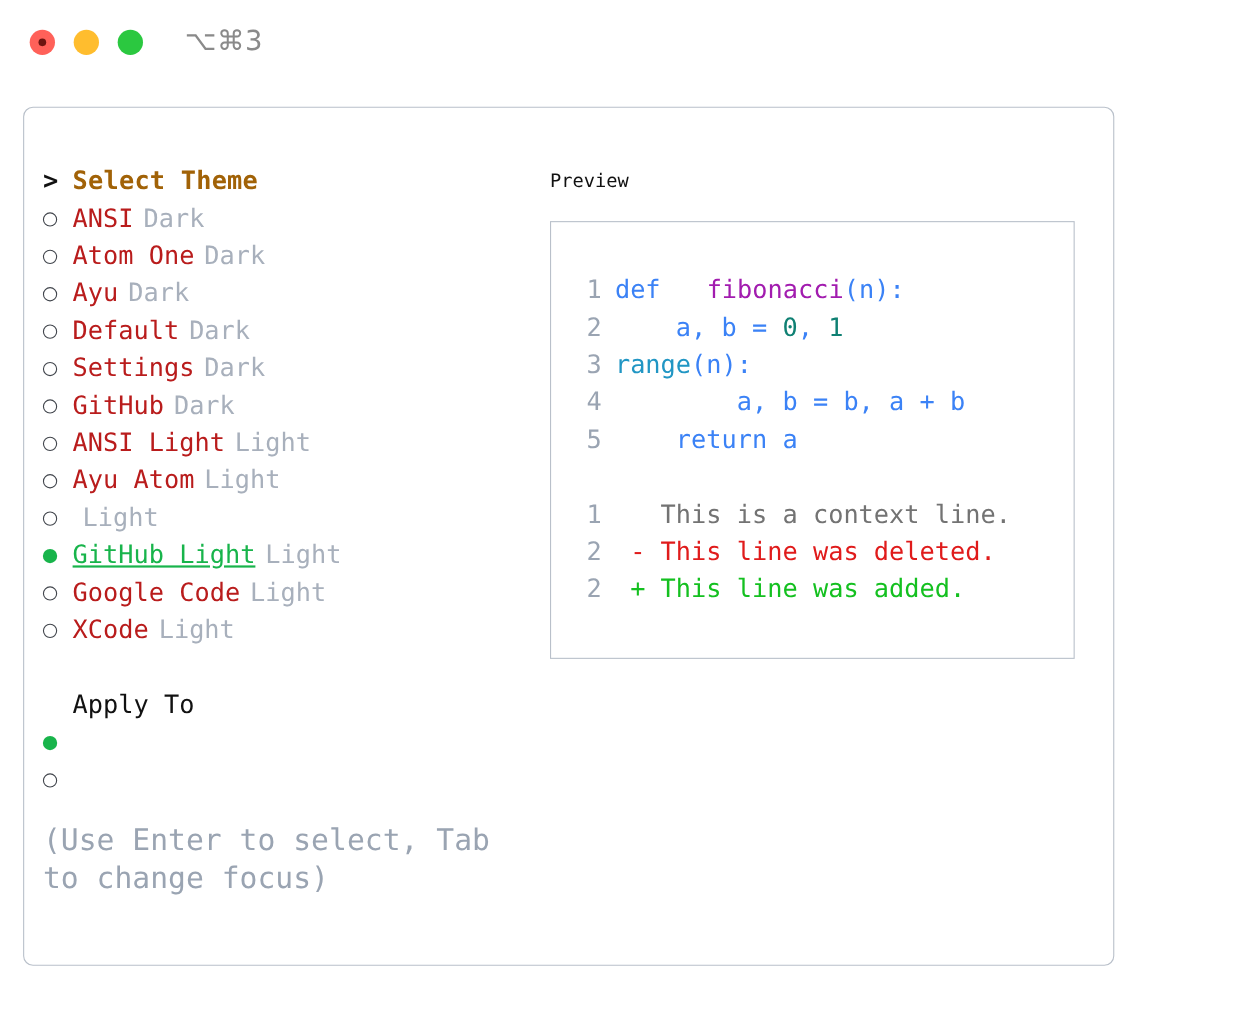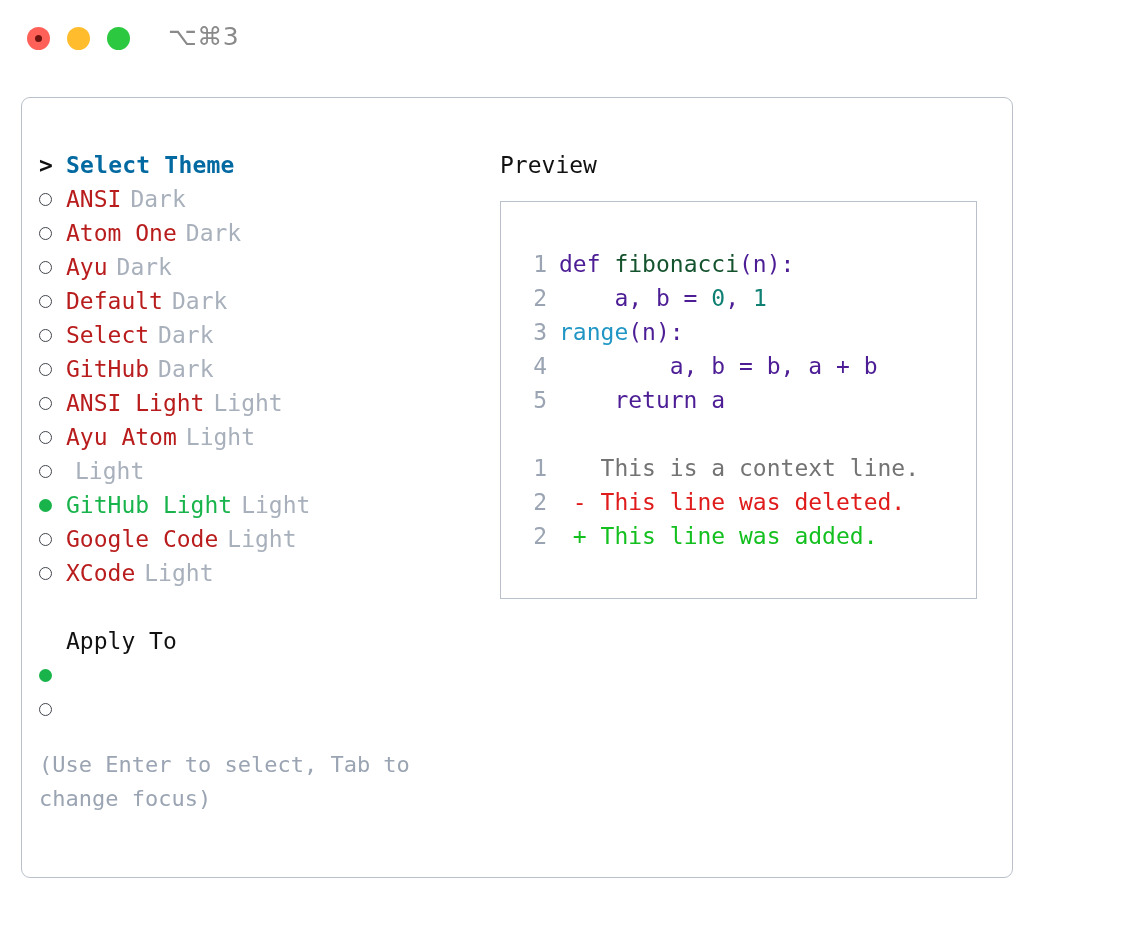--- a/index.html
+++ b/index.html
@@ -112,56 +112,57 @@
     box-sizing: border-box;
   }
   .circle-filled {
     display: inline-block;
     width: 13px;
     height: 13px;
     border-radius: 50%;
     background: #18b44b;
   }
   .heading-text {
-    color: #0369a1;
+    color: #a16207;
     font-weight: bold;
     letter-spacing: 0.2px;
   }
   .item-label {
     color: #b91c1c;
   }
   .item-label.selected {
     color: #18b44b;
+    text-decoration: underline;
   }
   .item-tag {
     color: #a8b0bc;
     margin-left: 9px;
   }
   .plain-label {
     color: #111111;
     text-align: right;
   }
   .spacer-row { height: 34px; }
   .hint {
     margin-top: 22px;
-    font-size: 22px;
+    font-size: 27px;
     color: #9aa4b2;
     line-height: 34px;
     width: 410px;
   }
 
   
   .right-col {
     position: absolute;
     left: 478px;
     top: 50px;
     width: 500px;
   }
   .preview-title {
-    font-size: 23px;
+    font-size: 17px;
     color: #111111;
     height: 34px;
     display: flex;
     align-items: center;
   }
   .preview-box {
     margin-top: 19px;
     width: 477px;
     height: 398px;
     border: 1.5px solid #b9c0ca;
@@ -175,22 +176,22 @@
     align-items: center;
     white-space: pre;
   }
   .lineno {
     color: #9aa4b2;
     width: 30px;
     flex: 0 0 30px;
     text-align: right;
     margin-right: 12px;
   }
-  .code-text { color: #4c1d95; }
-  .tok-fn     { color: #14532d; }
+  .code-text { color: #3b82f6; }
+  .tok-fn     { color: #a21caf; margin-left: 28px; }
   .tok-num    { color: #0f8073; }
   .tok-builtin{ color: #2196c4; }
   .diff-gap { height: 34px; }
   .diff-context { color: #737373; }
   .diff-del { color: #e01b1b; }
   .diff-add { color: #14c020; }
 </style>
 </head>
 <body>
 
@@ -212,21 +213,21 @@
       <div class="row">
         <span class="marker caret">&gt;</span>
         <span class="heading-text">Select Theme</span>
       </div>
 
       <div id="theme-items">
           <div class="row"><span class="marker"><span class="circle-open"></span></span><span class="item-label">ANSI</span><span class="item-tag">Dark</span></div>
           <div class="row"><span class="marker"><span class="circle-open"></span></span><span class="item-label">Atom One</span><span class="item-tag">Dark</span></div>
           <div class="row"><span class="marker"><span class="circle-open"></span></span><span class="item-label">Ayu</span><span class="item-tag">Dark</span></div>
           <div class="row"><span class="marker"><span class="circle-open"></span></span><span class="item-label">Default</span><span class="item-tag">Dark</span></div>
-          <div class="row"><span class="marker"><span class="circle-open"></span></span><span class="item-label">Select</span><span class="item-tag">Dark</span></div>
+          <div class="row"><span class="marker"><span class="circle-open"></span></span><span class="item-label">Settings</span><span class="item-tag">Dark</span></div>
           <div class="row"><span class="marker"><span class="circle-open"></span></span><span class="item-label">GitHub</span><span class="item-tag">Dark</span></div>
           <div class="row"><span class="marker"><span class="circle-open"></span></span><span class="item-label">ANSI Light</span><span class="item-tag">Light</span></div>
           <div class="row"><span class="marker"><span class="circle-open"></span></span><span class="item-label">Ayu Atom</span><span class="item-tag">Light</span></div>
           <div class="row"><span class="marker"><span class="circle-open"></span></span><span class="item-tag">Light</span></div>
           <div class="row"><span class="marker"><span class="circle-filled"></span></span><span class="item-label selected">GitHub Light</span><span class="item-tag">Light</span></div>
           <div class="row"><span class="marker"><span class="circle-open"></span></span><span class="item-label">Google Code</span><span class="item-tag">Light</span></div>
           <div class="row"><span class="marker"><span class="circle-open"></span></span><span class="item-label">XCode</span><span class="item-tag">Light</span></div>
         </div>
 
       <div class="spacer-row"></div>

